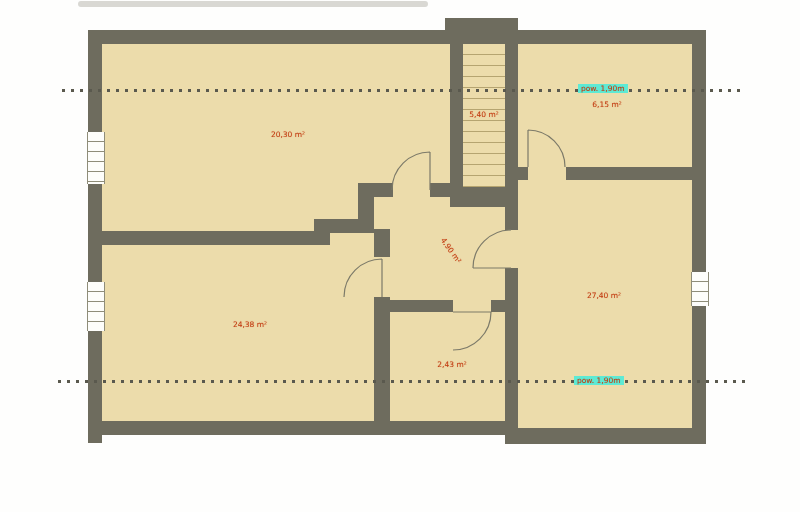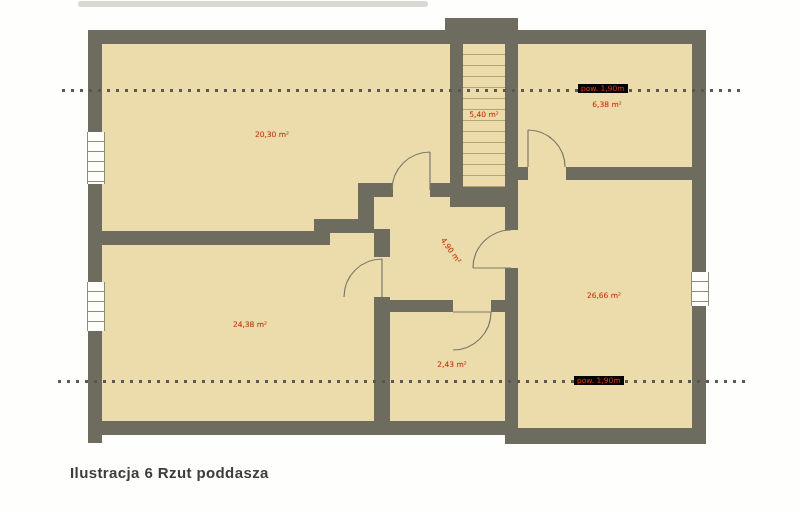--- a/index.html
+++ b/index.html
@@ -19,21 +19,21 @@
     repeating-linear-gradient(to bottom, rgba(0,0,0,0) 0 9px, #8f8d79 9px 10px),#fdfdfa;}
   .dotline{position:absolute;height:3px;z-index:5;
     background:repeating-linear-gradient(to right, #5a594e 0 3px, rgba(0,0,0,0) 3px 9px);}
   .doors{position:absolute;left:0;top:0;width:800px;height:512px;z-index:5;pointer-events:none;}
   .doors path{stroke:#7c7a69;stroke-width:1.2;fill:none;}
   .arealabel{
     position:absolute;z-index:6;color:#c23b10;font-size:7.5px;line-height:9px;
     font-family:"DejaVu Sans", sans-serif;text-align:center;white-space:nowrap;
     text-shadow:0 0 1px rgba(194,59,16,.35);
   }
-  .arealabel.on-line{background:#000000;padding:0 3px;}
+  .arealabel.on-line{background:#5eead4;padding:0 3px;}
   .arealabel.rotated{transform:rotate(55deg);transform-origin:center center;}
   .caption{
     position:absolute;left:70px;top:464px;z-index:6;color:#3d3d3d;font-size:15px;
     font-weight:bold;letter-spacing:.4px;font-family:"Liberation Sans", sans-serif;
   }
   .smudge{position:absolute;left:78px;top:1px;width:350px;height:6px;background:#b9b8b0;opacity:.55;border-radius:3px;z-index:0;}
 </style>
 </head>
 <body>
 
@@ -84,25 +84,24 @@
     <div class="dotline" style="left:58px;top:380px;width:688px;"></div>
 
     <svg class="doors" viewBox="0 0 800 512">
       <path d="M430,152 L430,190 M392,190 A38,38 0 0 1 430,152"></path>
       <path d="M528,130 L528,167 M528,130 A37,37 0 0 1 565,167"></path>
       <path d="M473,268 L511,268 M511,230 A38,38 0 0 0 473,268"></path>
       <path d="M382,259 L382,297 M344,297 A38,38 0 0 1 382,259"></path>
       <path d="M453,312 L491,312 M491,312 A38,38 0 0 1 453,350"></path>
     </svg>
 
-    <div class="arealabel" style="left:248px;top:130px;width:48px;">20,30 m²</div>
+    <div class="arealabel" style="left:264px;top:130px;width:48px;">20,30 m²</div>
     <div class="arealabel" style="left:462px;top:110px;width:44px;">5,40 m²</div>
     <div class="arealabel on-line" style="left:578px;top:84px;">pow. 1,90m</div>
-    <div class="arealabel" style="left:585px;top:100px;width:44px;">6,38 m²</div>
+    <div class="arealabel" style="left:585px;top:100px;width:44px;">6,15 m²</div>
     <div class="arealabel rotated" style="left:429px;top:246px;width:44px;">4,90 m²</div>
     <div class="arealabel" style="left:226px;top:320px;width:48px;">24,38 m²</div>
     <div class="arealabel" style="left:430px;top:360px;width:44px;">2,43 m²</div>
-    <div class="arealabel" style="left:580px;top:291px;width:48px;">26,66 m²</div>
+    <div class="arealabel" style="left:580px;top:291px;width:48px;">27,40 m²</div>
     <div class="arealabel on-line" style="left:574px;top:376px;">pow. 1,90m</div>
   </div>
 
-  <div class="caption">Ilustracja 6 Rzut poddasza</div>
 </div>
 
 </body></html>

